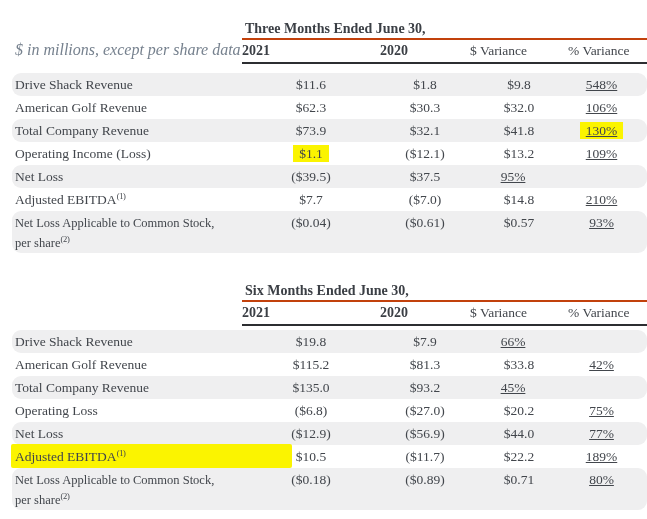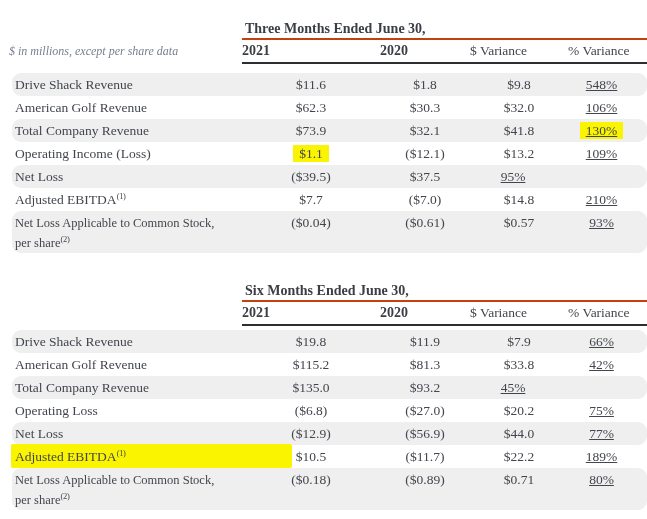--- a/index.html
+++ b/index.html
@@ -11,22 +11,22 @@
   }
   .page{position:relative;width:647px;height:519px;}
 
   .fin-table{position:relative;width:647px;}
   .t1{margin-top:19px;}
   .t2{margin-top:28px;}
 
   .table-head{display:grid;grid-template-columns:242px 405px;}
   .note-cell{
     align-self:end;
-    font-style:italic;font-size:12px;color:#76818e;
-    padding-left:9px;padding-bottom:5px;
+    font-style:italic;font-size:16px;color:#76818e;
+    padding-left:15px;padding-bottom:5px;
   }
   .head-right{width:405px;}
   .table-title{
     font-weight:bold;font-size:14px;line-height:19px;
     padding-left:3px;
     border-bottom:2px solid #c2410c;
     color:#3b3f45;
   }
   .col-headers{
     display:grid;grid-template-columns:138px 90px 98px 79px;
@@ -146,21 +146,20 @@
           <span class="ch year c2">2020</span>
           <span class="ch c3">$ Variance</span>
           <span class="ch c4">% Variance</span>
         </div>
       </div>
     </div>
     <div class="rows">
         <div class="row shaded">
           <div class="cell label">Drive Shack Revenue</div>
           <div class="cell val c1">$19.8</div>
-          <div class="cell val c2">$11.9</div>
           <div class="cell val c3">$7.9</div>
           <div class="cell val c4">66%</div>
         </div>
         <div class="row">
           <div class="cell label">American Golf Revenue</div>
           <div class="cell val c1">$115.2</div>
           <div class="cell val c2">$81.3</div>
           <div class="cell val c3">$33.8</div>
           <div class="cell val c4">42%</div>
         </div>

